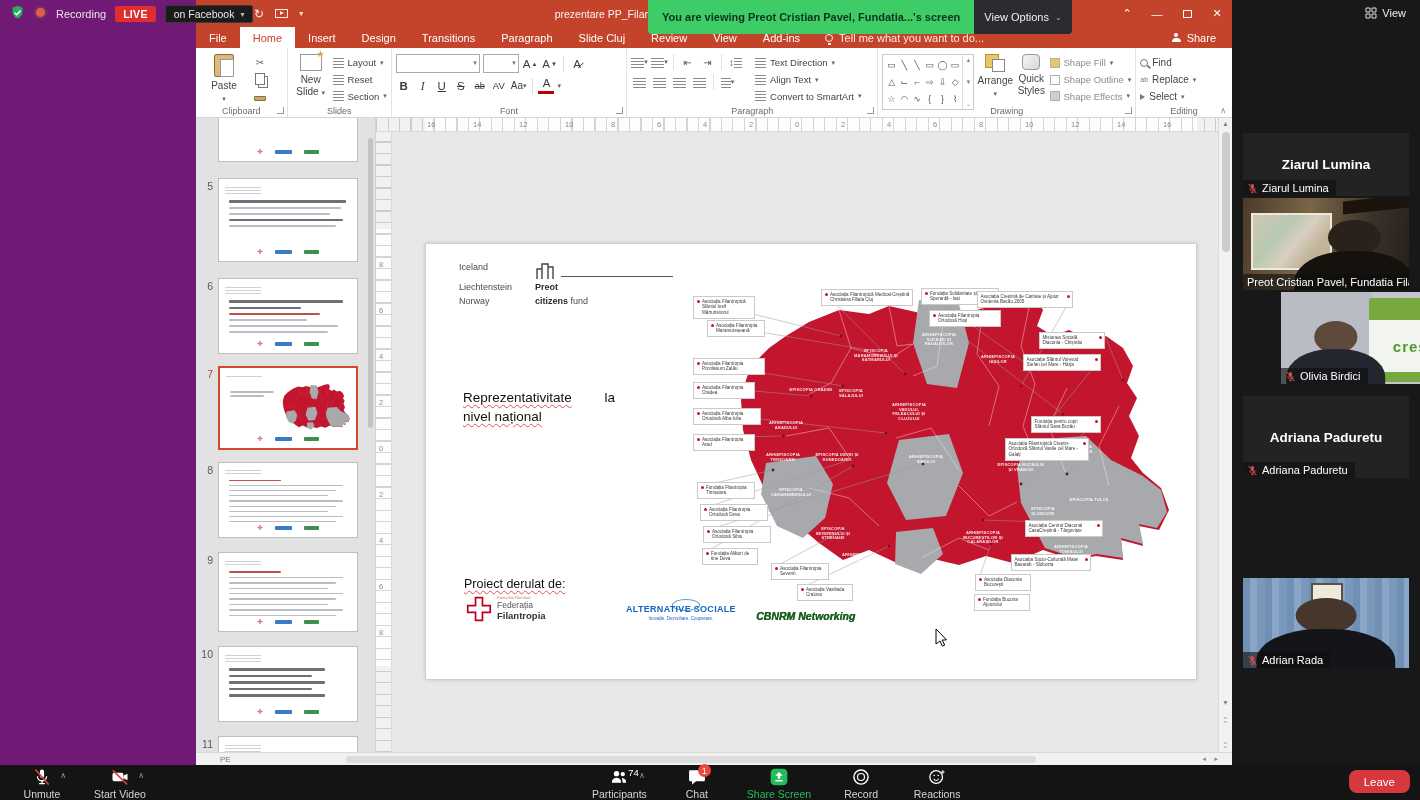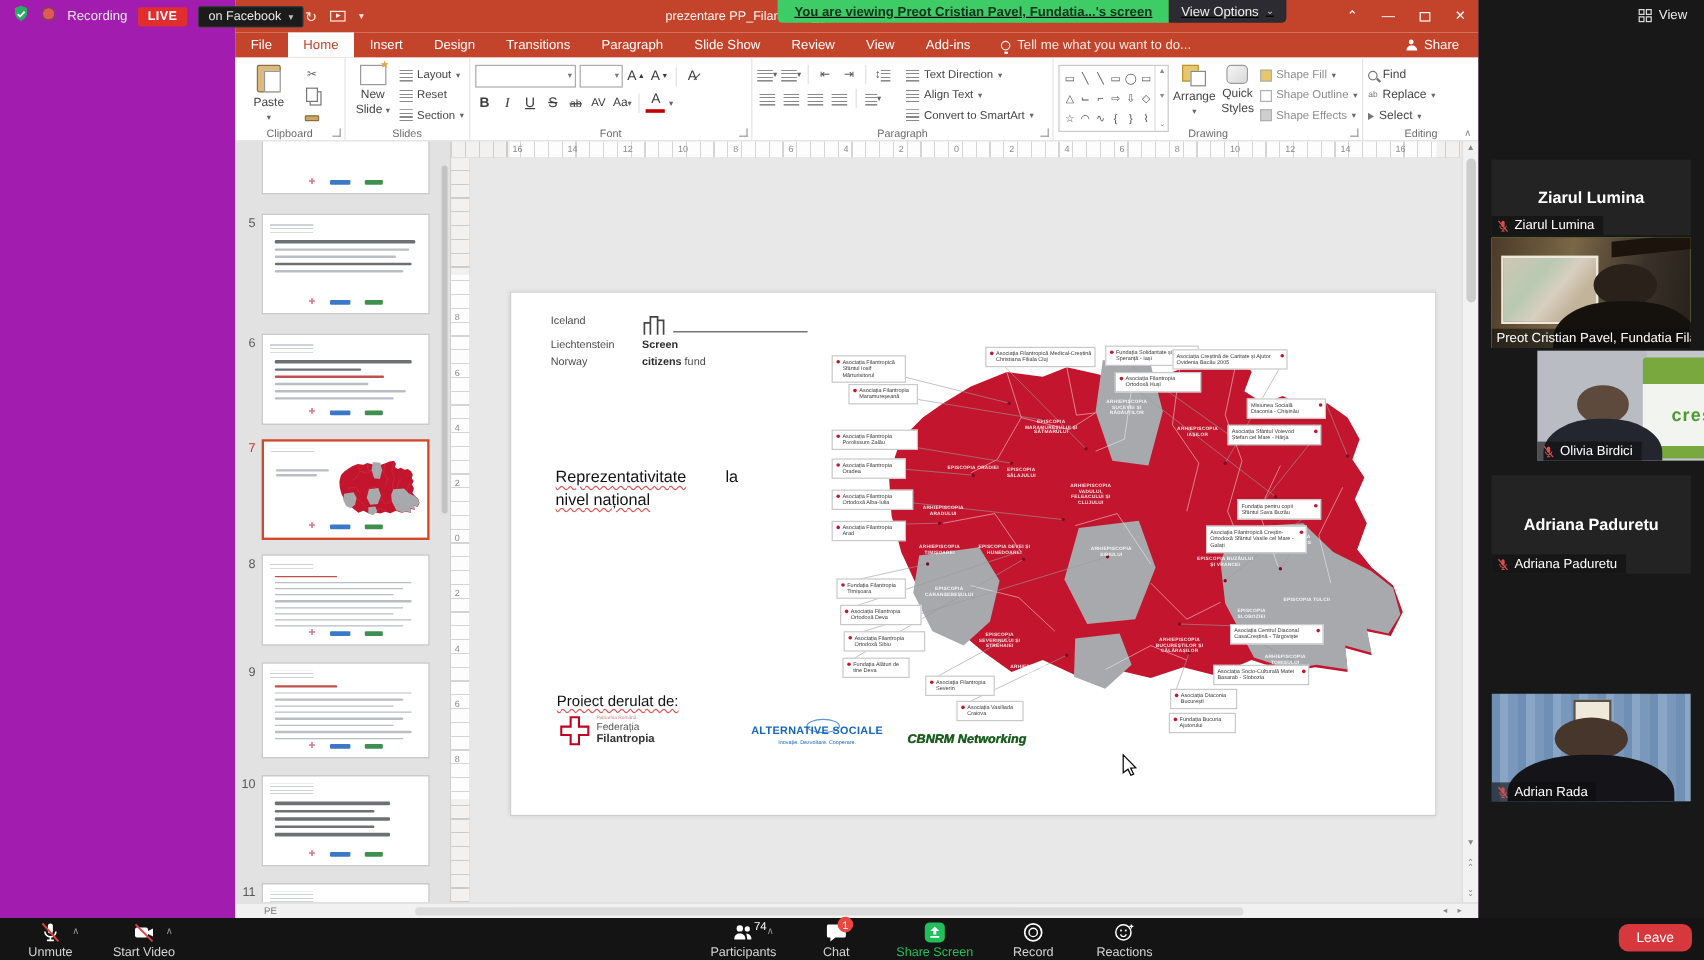--- a/index.html
+++ b/index.html
@@ -1,26 +1,26 @@
 <!DOCTYPE html>
 <html><head>
 <meta charset="utf-8">
 <style>
   html,body{margin:0;padding:0;background:#0e0e0e;}
   *{box-sizing:border-box;font-family:"Liberation Sans",sans-serif;}
-  #screen{position:relative;width:1420px;height:800px;background:#a21caf;overflow:hidden;}
+  #screen{position:relative;width:1420px;height:800px;background:#701a75;overflow:hidden;}
 
   
   .ztl{position:absolute;left:10px;top:5px;height:18px;display:flex;align-items:center;gap:9px;z-index:40;}
   .ztl .rec-txt{color:#e8e8e8;font-size:11px;}
   .live-badge{background:#e02e2e;color:#fff;font-weight:bold;font-size:10.5px;padding:2px 8px;border-radius:2px;letter-spacing:.3px;}
   .live-target{background:#1b1b1b;border:1px solid #3a3a3a;color:#e8e8e8;font-size:10.5px;padding:2px 8px;display:flex;gap:6px;align-items:center;border-radius:2px;}
   .caret-glyph{color:#bbb;font-size:8px;}
   .zoom-view{position:absolute;right:14px;top:7px;display:flex;align-items:center;gap:5px;color:#eee;font-size:11px;z-index:40;}
-  .share-banner{position:absolute;left:648px;top:0;height:19px;display:flex;z-index:60;font-size:11px;text-decoration:underline;}
+  .share-banner{position:absolute;left:648px;top:0;height:34px;display:flex;z-index:60;font-size:11px;}
   .share-banner .sb-text{background:#3ecc66;color:#0d331c;display:flex;align-items:center;padding:0 14px;font-weight:bold;border-radius:0 0 0 4px;}
   .share-banner .sb-opt{background:#2b2b31;color:#f0f0f0;display:flex;align-items:center;gap:6px;padding:0 10px;border-radius:0 0 4px 0;cursor:default;}
 
   
   #ppt{position:absolute;left:196px;top:0;width:1036px;height:765px;background:#fff;z-index:10;}
   .ppt-title{position:absolute;left:0;top:0;right:0;height:27px;background:#c4432b;display:flex;align-items:center;color:#fff;}
   .qat{display:flex;align-items:center;gap:11px;padding-left:16px;}
   .qat .qi{color:#ffe9e2;font-size:12px;line-height:1;}
   .i-floppy{width:10px;height:10px;border:1.5px solid #ffe9e2;position:relative;display:inline-block;}
   .i-floppy::after{content:"";position:absolute;left:2px;top:0;width:4px;height:3px;background:#ffe9e2;}
@@ -255,21 +255,21 @@
       </div>
     </div>
 
     <div class="ppt-tabs" id="tabs-row">
         <div class="tab">File</div>
         <div class="tab active">Home</div>
         <div class="tab">Insert</div>
         <div class="tab">Design</div>
         <div class="tab">Transitions</div>
         <div class="tab">Paragraph</div>
-        <div class="tab">Slide Show</div>
+        <div class="tab">Slide Cluj</div>
         <div class="tab">Review</div>
         <div class="tab">View</div>
         <div class="tab">Add-ins</div>
         <div class="tellme">
           <span class="bulb"></span>
           <span>Tell me what you want to do...</span>
         </div>
         <div class="tabs-share">
           <span class="pers"></span>
           <span>Share</span>
@@ -667,21 +667,21 @@
         <div class="slide">
           <div class="acf">
             <span>Iceland</span>
             <span class="glyphline">
                 <svg width="26" height="20" viewBox="0 0 26 20">
                   <path d="M2 18V8h5v10M7 18V3h6v15M13 18V6h5v12" fill="none" stroke="#444" stroke-width="1.4"></path>
                 </svg>
                 <span class="hline"></span>
               </span>
             <span>Liechtenstein</span>
-            <span class="bold">Screen</span>
+            <span class="bold">Preot</span>
             <span>Norway</span>
             <span><span class="bold">citizens</span><span> fund</span></span>
           </div>
 
           <div class="heading">
             <div class="l1">
                 <span class="wavy">Reprezentativitate</span>
                 <span>la</span>
               </div>
             <div><span class="wavy">nivel național</span></div>

